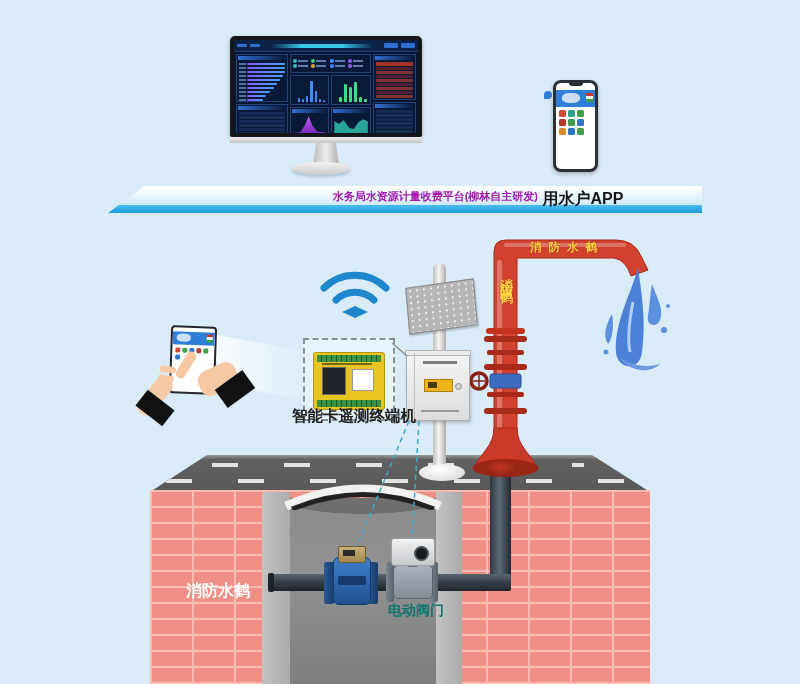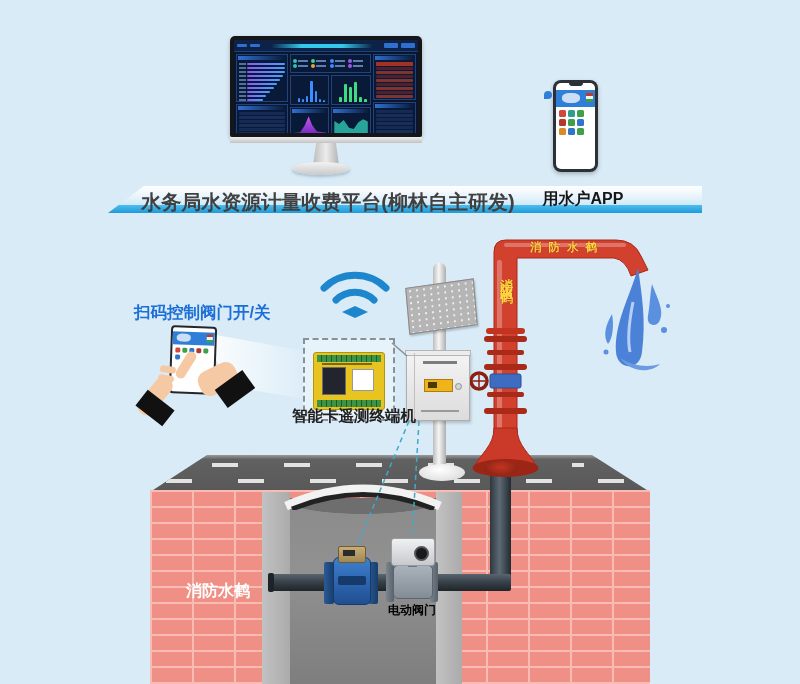--- a/index.html
+++ b/index.html
@@ -7,22 +7,22 @@
          font-family:"Liberation Sans","DejaVu Sans",sans-serif;}
   .abs{position:absolute;}
 
   
   .platform{left:108px;top:186px;width:594px;height:27px;z-index:2;
     clip-path:polygon(36px 0,100% 0,100% 100%,0 100%);}
   .platform-top{position:absolute;left:0;top:0;width:100%;height:19px;
     background:linear-gradient(180deg,#ffffff,#e6f3fb 60%,#cfe9f7);}
   .platform-edge{position:absolute;left:0;top:19px;width:100%;height:8px;
     background:linear-gradient(180deg,#4cbdf0,#1f9ad8);}
-  .platform-label{left:118px;top:189px;width:420px;text-align:center;z-index:3;
-    font-size:20px;font-weight:700;color:#404040;}
+  .platform-label{left:118px;top:189px;width:420px;text-align:right;z-index:3;
+    font-size:11px;font-weight:700;color:#a21caf;}
   .app-label{left:518px;top:189px;width:130px;text-align:center;z-index:3;
     font-size:16px;font-weight:700;color:#161616;}
 
   
   .monitor-bezel{left:230px;top:36px;width:192px;height:101px;background:#15161a;
     border-radius:5px 5px 2px 2px;z-index:3;box-shadow:0 2px 4px rgba(0,0,0,0.25);}
   .monitor-screen{position:absolute;left:4px;top:4px;right:4px;bottom:4px;
     background:#081631;overflow:hidden;}
   .monitor-chin{left:230px;top:137px;width:192px;height:6px;z-index:3;
     background:linear-gradient(180deg,#efefef,#c3c3c3);}
@@ -212,21 +212,21 @@
   .vv-body{left:393px;top:565px;width:38px;height:32px;border-radius:5px;z-index:5;
     background:linear-gradient(180deg,#aab3bb,#828c94);border:1px solid #5c656d;}
   .vv-stem{left:408px;top:552px;width:9px;height:15px;background:#6e777f;z-index:5;}
   .vv-actuator{left:391px;top:538px;width:42px;height:26px;border-radius:3px;z-index:5;
     background:linear-gradient(180deg,#f0f1f2,#c7cacd);border:1px solid #9a9ea2;}
   .vv-port{position:absolute;left:22px;top:7px;width:11px;height:11px;border-radius:50%;
     background:#17191b;border:2px solid #4e5357;}
 
   .pipe-label{left:186px;top:581px;font-size:16px;font-weight:700;color:#ffffff;z-index:7;}
   .fm-label{left:278px;top:602px;font-size:17px;font-weight:700;color:#ffffff;z-index:7;}
-  .vv-label{left:388px;top:602px;font-size:12px;font-weight:700;color:#000000;z-index:7;}
+  .vv-label{left:388px;top:602px;font-size:14px;font-weight:700;color:#0f766e;z-index:7;}
 
   .links{left:0;top:0;z-index:9;pointer-events:none;}
 </style>
 </head>
 <body>
 
 <div class="stage">
 
   <div class="abs platform">
     <div class="platform-top"></div>
@@ -405,21 +405,20 @@
           <div class="app-icon" style="background: rgb(63, 160, 74); width: 7px; height: 7px;"></div>
           <div class="app-icon" style="background: rgb(47, 118, 200); width: 7px; height: 7px;"></div>
           <div class="app-icon" style="background: rgb(217, 138, 43); width: 7px; height: 7px;"></div>
           <div class="app-icon" style="background: rgb(47, 118, 200); width: 7px; height: 7px;"></div>
           <div class="app-icon" style="background: rgb(63, 160, 74); width: 7px; height: 7px;"></div>
         </div>
     </div>
     <div class="phone-chat"></div>
   </div>
 
-  <div class="abs scan-label">扫码控制阀门开/关</div>
   <div class="abs beam"></div>
   <div class="abs hand-phone">
     <div class="hp-screen">
       <div class="hp-banner">
         <div class="hp-map"></div>
         <div class="hp-flag"></div>
       </div>
       <div class="hand-grid" id="hand-grid">
           <div class="app-icon" style="background: rgb(207, 74, 58); width: 5px; height: 5px;"></div>
           <div class="app-icon" style="background: rgb(63, 160, 74); width: 5px; height: 5px;"></div>

